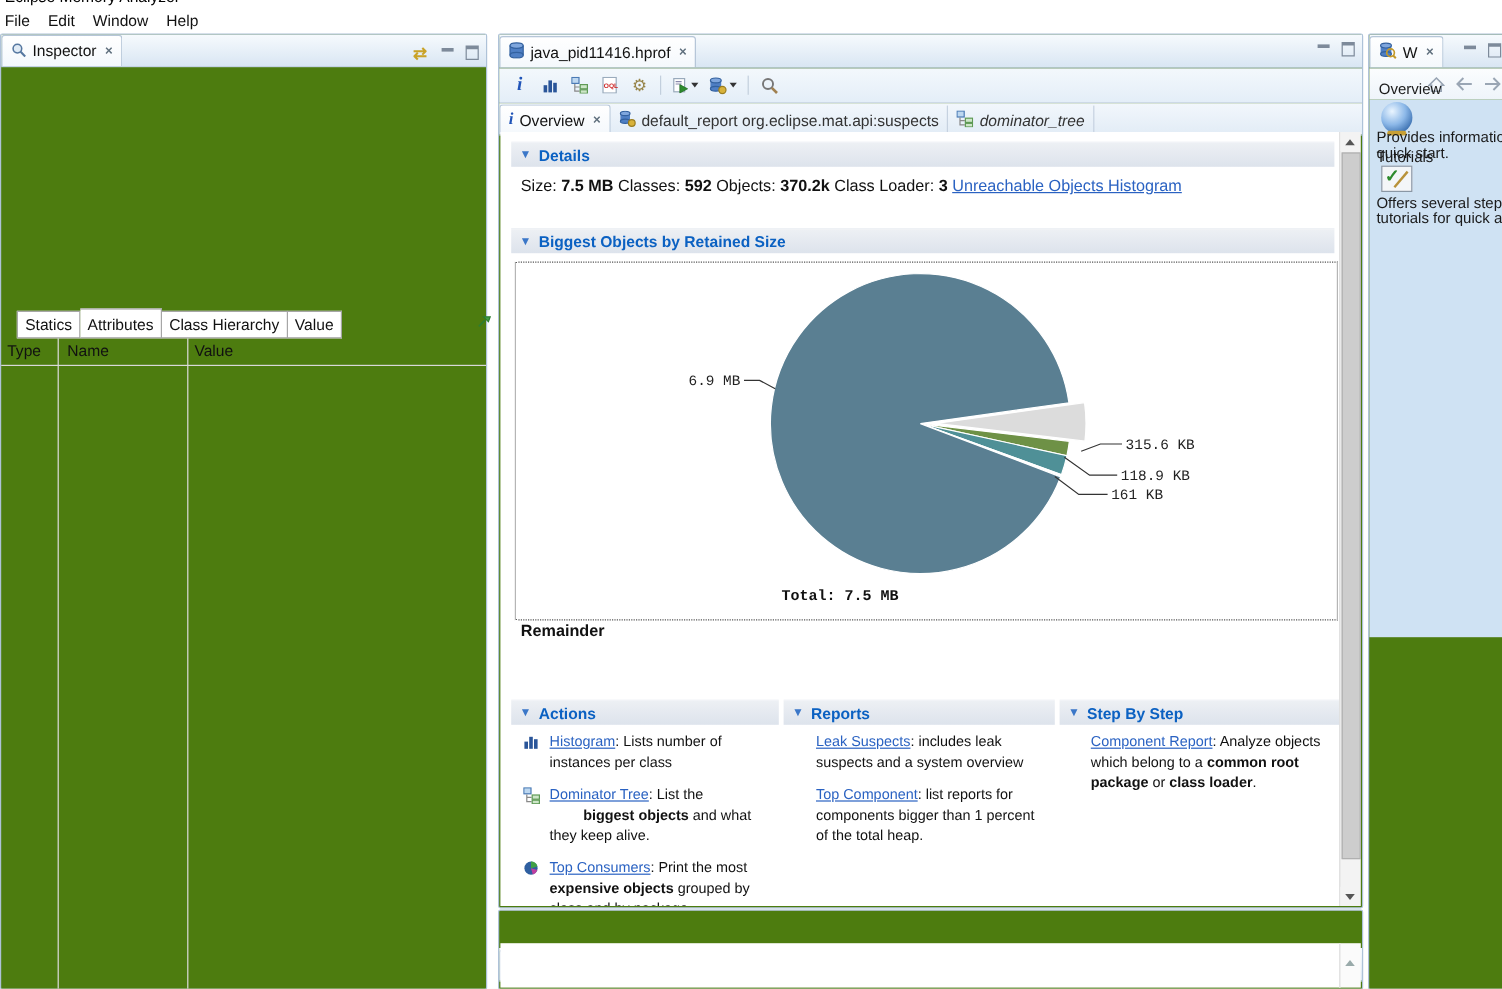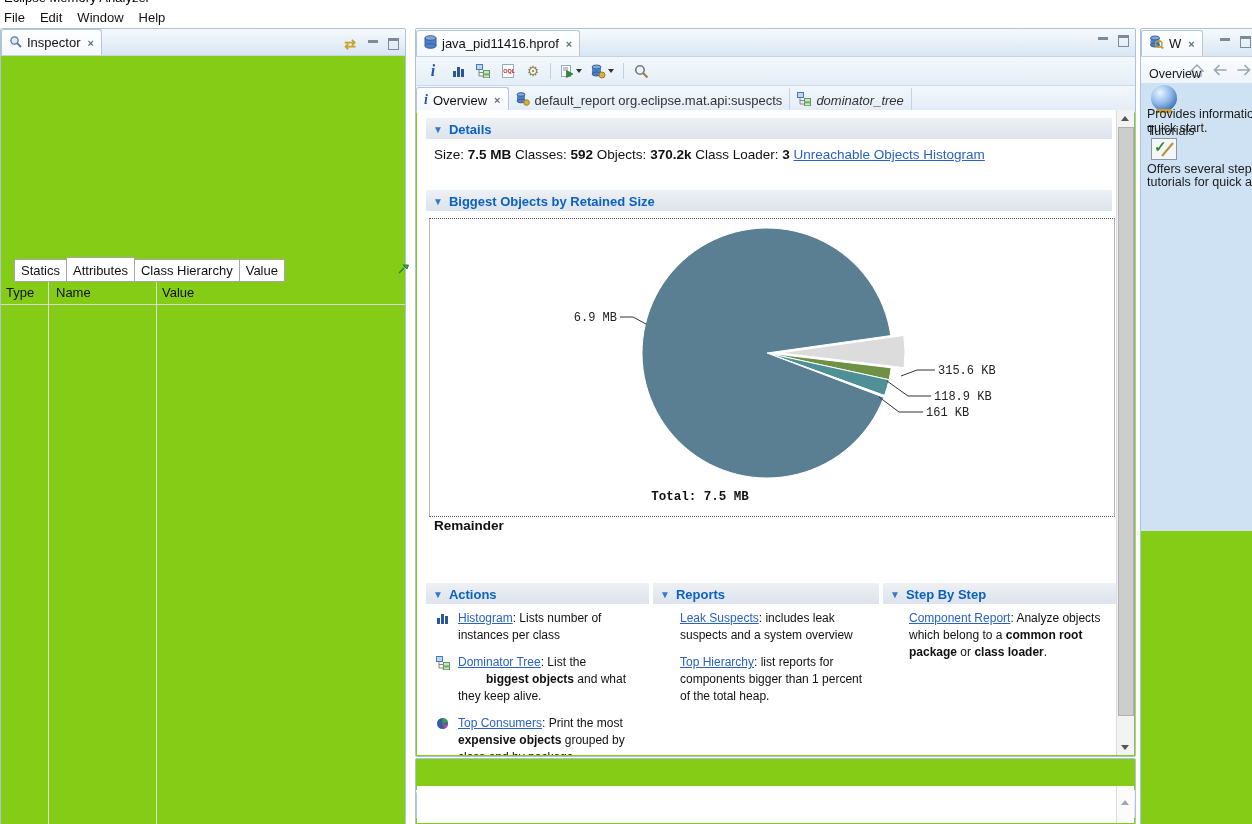--- a/index.html
+++ b/index.html
@@ -7,21 +7,21 @@
   .abs{position:absolute;}
   #stage{position:relative;width:1100px;height:824px;background:#fff;}
 
   
   #titlebar{left:0;top:0;width:100%;height:7px;overflow:hidden;}
   #titlebar span{position:absolute;top:-10px;left:4px;font-size:13px;color:#000;}
   #menubar{left:0;top:7px;width:100%;height:21px;display:flex;gap:15px;align-items:center;padding-left:4px;font-size:13px;}
   #menubar span{cursor:default;}
 
   
-  .panel{border:1px solid #aec2d8;background:#84cc16;border-radius:2px;}
+  .panel{border:1px solid #aec2d8;background:#4d7c0f;border-radius:2px;}
   .tabrow{height:26px;background:linear-gradient(#f6fafd,#d9e6f3);border-bottom:1px solid #c3d3e4;
     display:flex;align-items:flex-end;position:relative;}
   .tab{height:25px;display:inline-flex;align-items:center;gap:5px;padding:0 7px;font-size:13px;white-space:nowrap;}
   .tab.sel{background:linear-gradient(#fff,#f4f8fc);border:1px solid #b6c6d8;border-bottom:none;border-radius:3px 3px 0 0;}
   .tab.unsel{color:#333;border-right:1px solid #c6d2e0;}
   .tab .x{font-size:11px;color:#60707e;font-weight:bold;margin-left:2px;}
   .winbtns{position:absolute;right:6px;top:6px;display:flex;gap:10px;align-items:center;}
   .mm-min{width:10px;height:3px;background:#7d8a9a;margin-top:-6px;}
   .mm-max{width:9px;height:8px;border:1px solid #7d8a9a;border-top:3px solid #7d8a9a;}
   .lnk{color:#2a62c2;text-decoration:underline;cursor:pointer;}
@@ -310,21 +310,21 @@
                 <path d="M6.5 6.5 L11.8 8 A5.5 5.5 0 0 1 8 11.7 Z" fill="#c03fa0"></path>
               </svg></span>
             <div class="ov-tx"><a href="#" class="lnk">Top Consumers</a><span>: Print the most </span><span style="font-weight: bold;">expensive objects</span><span> grouped by class and by package.</span></div>
           </div>
         </div>
       <div class="ovlist" style="left:236px;width:192px;padding-left:27px;">
           <div class="ov-item">
             <div class="ov-tx"><a href="#" class="lnk">Leak Suspects</a><span>: includes leak suspects and a system overview</span></div>
           </div>
           <div class="ov-item">
-            <div class="ov-tx"><a href="#" class="lnk">Top Hierarchy</a><span>: list reports for components bigger than 1 percent of the total heap.</span></div>
+            <div class="ov-tx"><a href="#" class="lnk">Top Component</a><span>: list reports for components bigger than 1 percent of the total heap.</span></div>
           </div>
         </div>
       <div class="ovlist" style="left:466px;width:204px;padding-left:26px;">
           <div class="ov-item">
             <div class="ov-tx"><a href="#" class="lnk">Component Report</a><span>: Analyze objects which belong to a </span><span style="font-weight: bold;">common root package</span><span> or </span><span style="font-weight: bold;">class loader</span><span>.</span></div>
           </div>
         </div>
     </div>
 
     <div class="vscroll" style="right:1px;top:81px;bottom:1px;">

